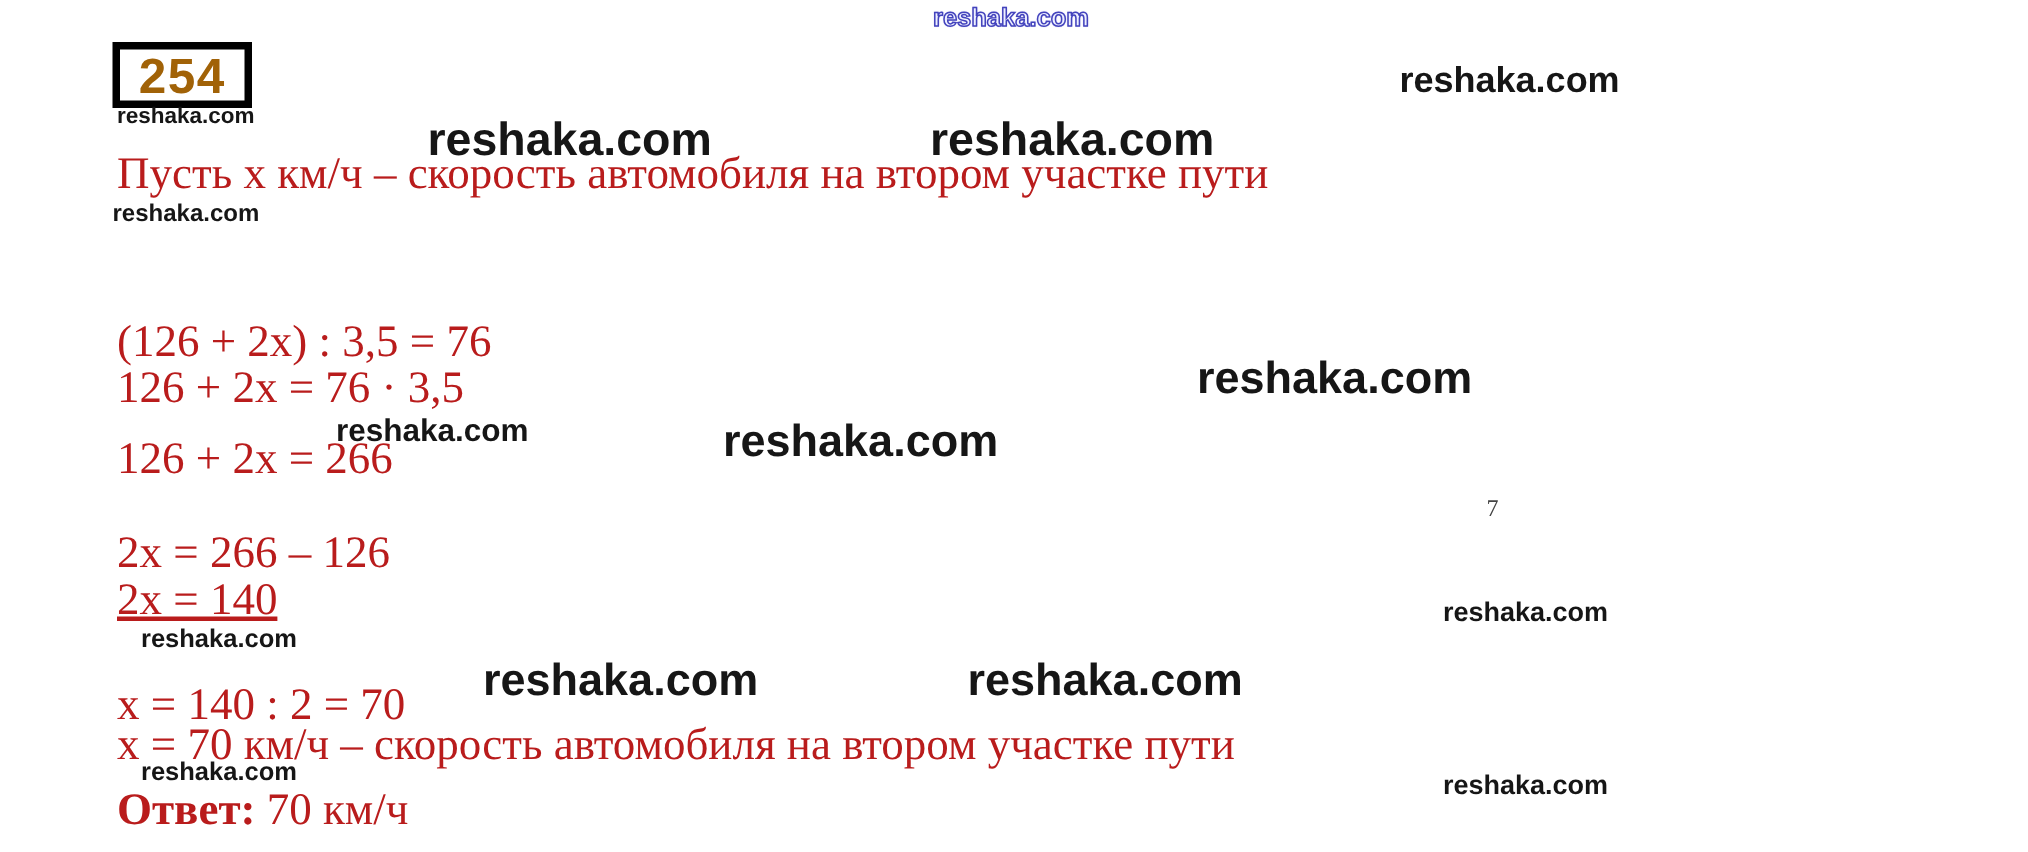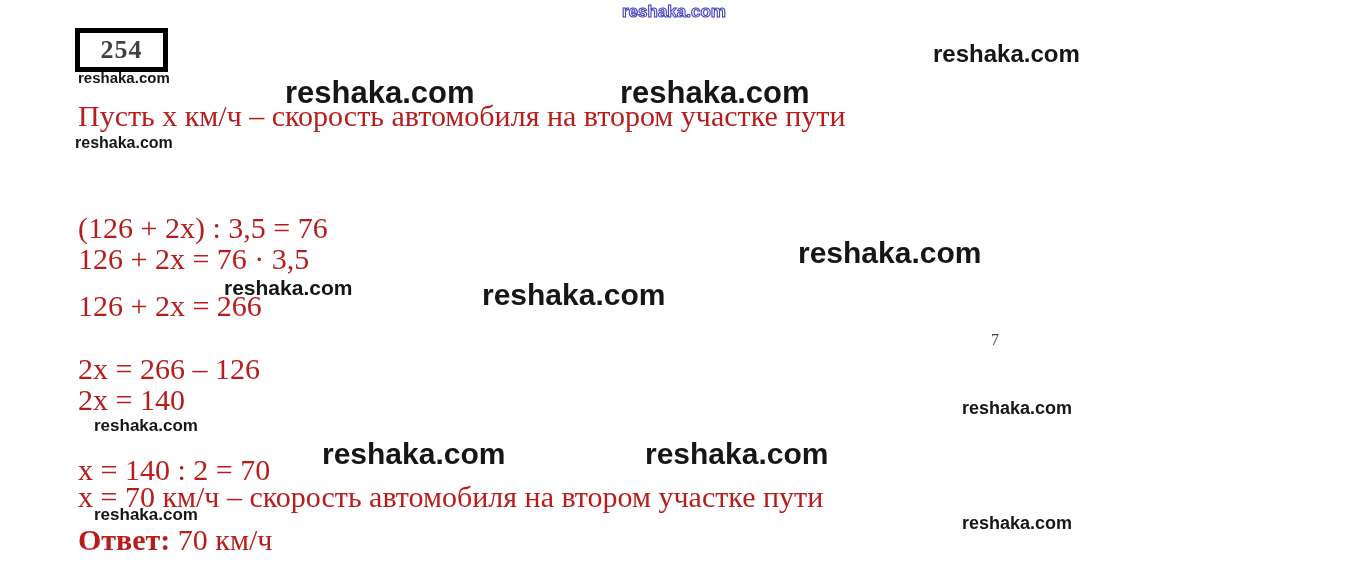--- a/index.html
+++ b/index.html
@@ -17,44 +17,44 @@
   
   .problem-box {
     position: absolute;
     left: 75px; top: 28px;
     width: 93px; height: 44px;
     border: 5px solid #000000;
     display: flex; align-items: center; justify-content: center;
     background: #ffffff;
   }
   .problem-box span {
-    font-family: Liberation Serif, serif;
+    font-family: Liberation Sans, sans-serif;
     font-weight: 700;
-    font-size: 26px;
+    font-size: 33px;
     line-height: 1;
     letter-spacing: 1px;
-    color: #404040;
+    color: #a16207;
   }
 
   
   .sol-line {
     position: absolute;
     left: 78px;
     font-size: 30px;
     line-height: 1.1;
     white-space: pre;
     color: #b91c1c;
   }
   .l1  { top: 99px; }
   .l2  { top: 147px; }
   .l3  { top: 211px; }
   .l4  { top: 242px; }
   .l5  { top: 289px; }
   .l6  { top: 336px; margin-top: 16px; }
-  .l7  { top: 383px; }
+  .l7  { top: 383px; text-decoration: underline; }
   .l8  { top: 437px; margin-top: 16px; }
   .l9  { top: 480px; }
   .l10 { top: 523px; }
   .answer-label { font-weight: 700; }
 
   
   .wm {
     position: absolute;
     font-family: "Liberation Sans", "DejaVu Sans", sans-serif;
     font-weight: 600;

